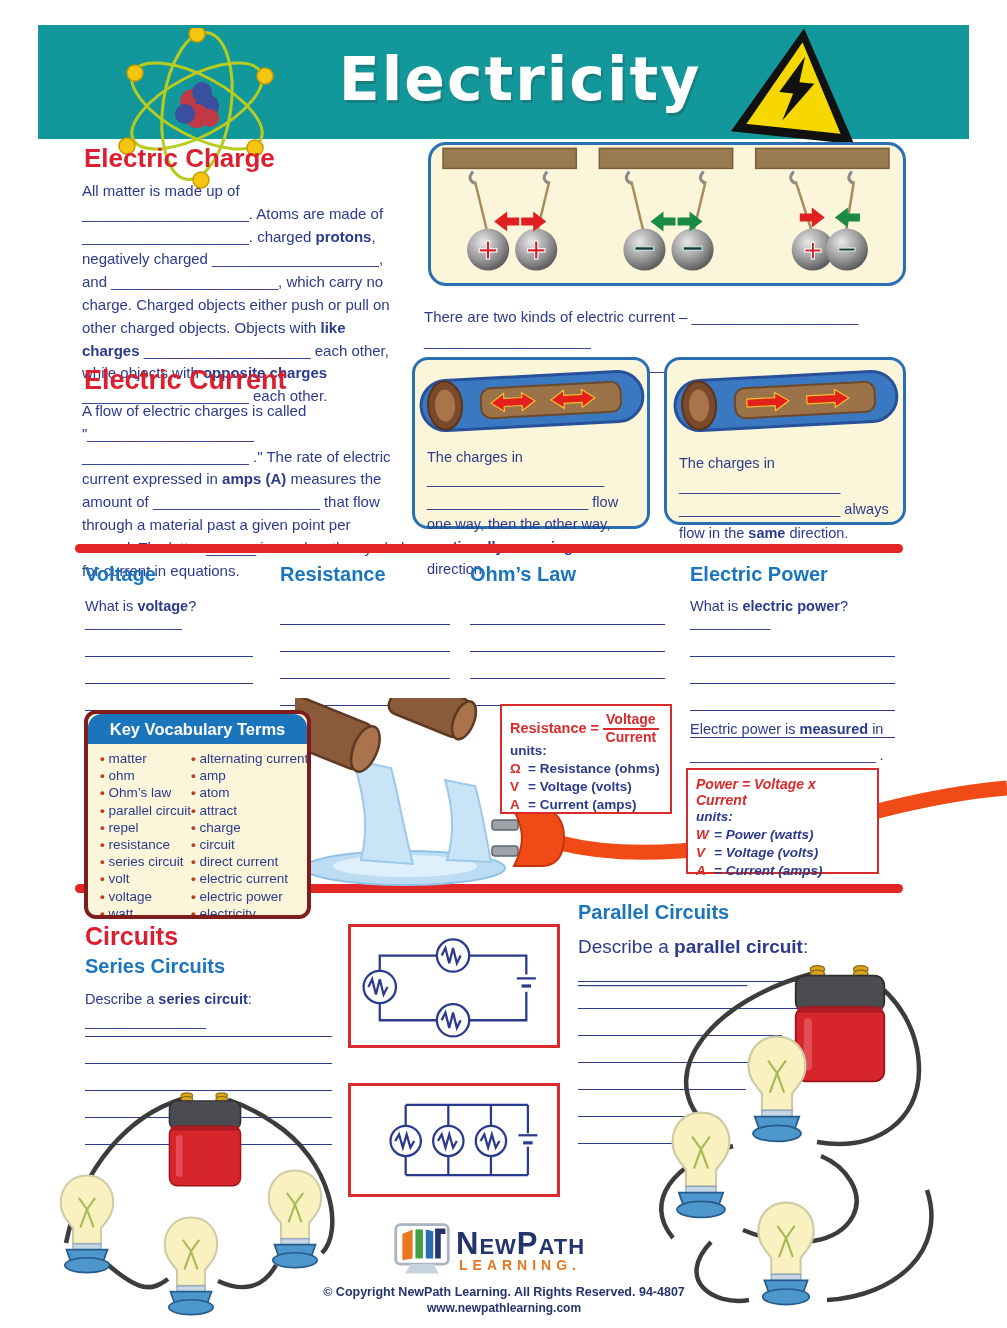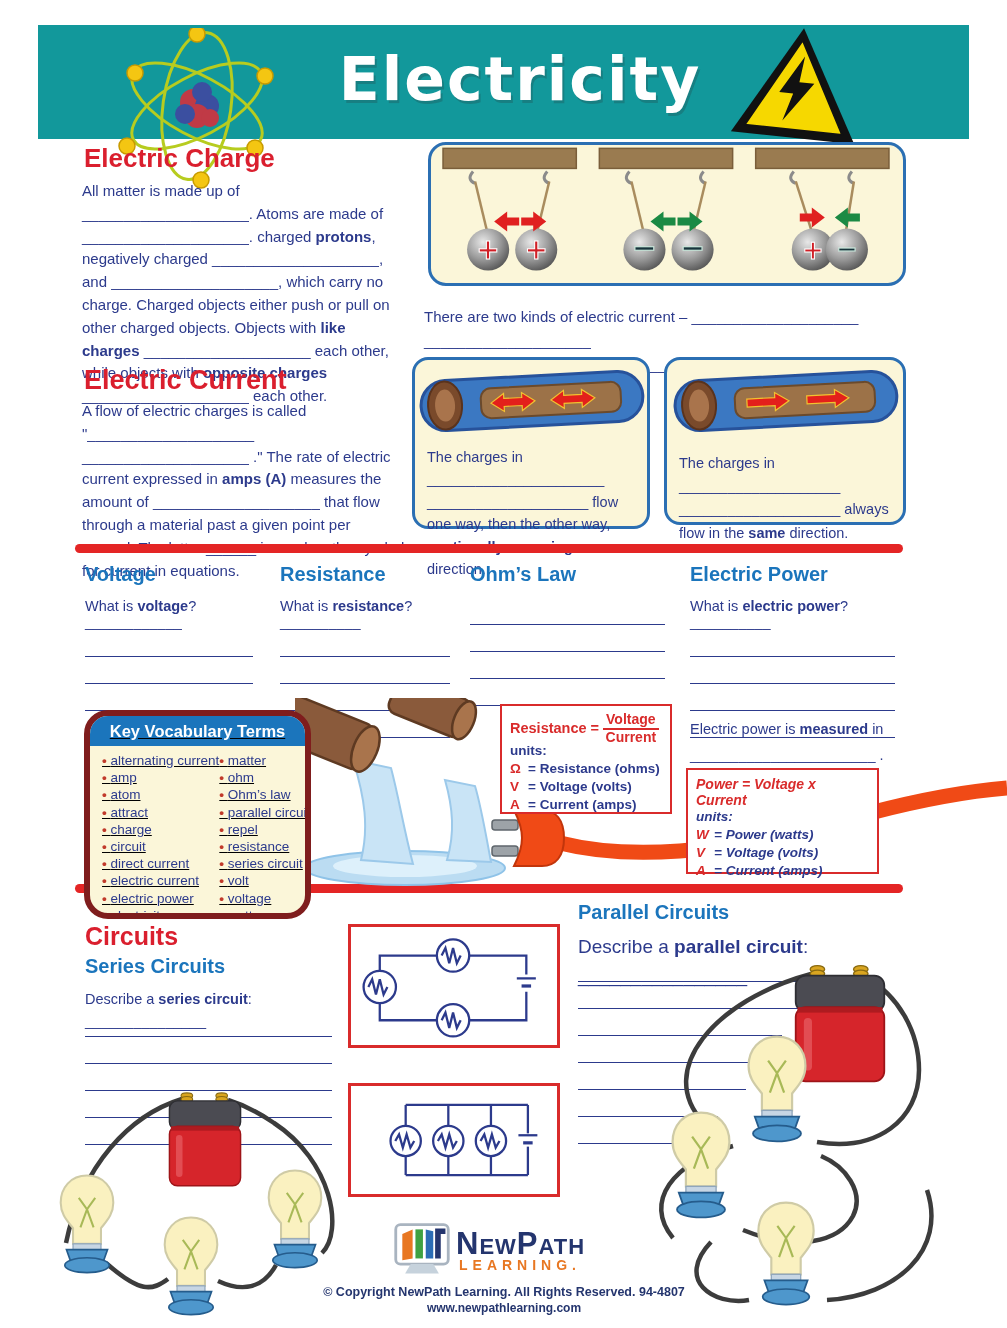--- a/index.html
+++ b/index.html
@@ -12,21 +12,21 @@
   .body-text { color:#2C3A8C; font-size:15px; line-height:1.52; }
   .cream-box { background:#FBF6D9; border:3px solid #2B6FB3; border-radius:18px; }
   .red-box { background:#fff; border:2.5px solid #D92B2B; }
   .red-bar { background:#E42525; height:9px; border-radius:5px; }
   .wline { border-bottom:1.6px solid #2C3A8C; }
   .banner { background:#12989B; }
   .title { color:#fff; font-weight:bold; font-size:60px; letter-spacing:2px; text-shadow:2px 3px 0 rgba(40,40,40,0.22); font-family:"DejaVu Sans", sans-serif; }
   .col h3 { font-size:20px; margin-bottom:12px; }
   .col .q { color:#2C3A8C; font-size:14.5px; }
   .col .wline { height:27px; }
-  .vocab { background:#FBF6D9; border:6px solid #7f1d1d; border-radius:24px; overflow:hidden;text-decoration:underline; }
+  .vocab { background:#FBF6D9; border:4px solid #7f1d1d; border-radius:12px; overflow:hidden; }
   .vocab .vhead { background:#1B75BC; color:#fff; font-weight:bold; font-size:16.5px; text-align:center; padding:6px 0 5px; border-radius:14px 14px 0 0; }
   .vocab .vbody { display:flex; padding:6px 8px 6px 12px; }
   .vocab .vcol { flex:1; }
   .vitem { color:#2C3A8C; font-size:13.5px; line-height:17.2px; white-space:nowrap; }
   .vitem::before { content:"• "; color:#C13A2A; font-weight:bold; }
   .fbox { padding:6px 8px; font-size:13.5px; color:#2C3A8C; }
   .fbox .red { color:#D92B2B; font-weight:bold; }
   .fbox .urow { font-weight:bold; line-height:18px; }
   .fbox .sym { color:#D92B2B; font-weight:bold; display:inline-block; width:18px; }
   .frac { display:inline-block; text-align:center; vertical-align:middle; line-height:1.05; }
@@ -215,21 +215,20 @@
   <div class="abs col" style="left:85px; top:563px; width:168px;">
     <h3 class="h-blue">Voltage</h3>
     <p class="q"><span>What is </span><span class="b">voltage</span><span>? ____________</span></p>
     <div class="wline"></div>
     <div class="wline"></div>
     <div class="wline"></div>
     <div class="wline"></div>
   </div>
   <div class="abs col" style="left:280px; top:563px; width:170px;">
     <h3 class="h-blue">Resistance</h3>
-    <p class="q"><span>What is </span><span class="b">resistance</span><span>? __________</span></p>
     <div class="wline"></div>
     <div class="wline"></div>
     <div class="wline"></div>
     <div class="wline"></div>
   </div>
   <div class="abs col" style="left:470px; top:563px; width:195px;">
     <h3 class="h-blue">Ohm’s Law</h3>
     <div class="wline"></div>
     <div class="wline"></div>
     <div class="wline"></div>
@@ -268,43 +267,43 @@
         <rect x="12" y="62" width="26" height="10" rx="3" fill="#9DA3A8" stroke="#5F666C" stroke-width="1.5"></rect>
         <rect x="12" y="88" width="26" height="10" rx="3" fill="#9DA3A8" stroke="#5F666C" stroke-width="1.5"></rect>
         <path d="M34 52 L62 52 C76 52 84 62 84 80 C84 98 76 108 62 108 L34 108 C40 96 42 88 42 80 C42 72 40 64 34 52 Z" fill="#F04A16" stroke="#C2350B" stroke-width="2"></path>
       </g>
     </svg>
   </span>
 
   <div class="abs vocab" style="left:84px; top:710px; width:227px; height:209px; z-index:6;">
     <div class="vhead">Key Vocabulary Terms</div>
     <div class="vbody">
+      <div class="vcol" style="flex:0 0 88px;">
+        <div class="vitem">matter</div>
+        <div class="vitem">ohm</div>
+        <div class="vitem">Ohm’s law</div>
+        <div class="vitem">parallel circuit</div>
+        <div class="vitem">repel</div>
+        <div class="vitem">resistance</div>
+        <div class="vitem">series circuit</div>
+        <div class="vitem">volt</div>
+        <div class="vitem">voltage</div>
+        <div class="vitem">watt</div>
+      </div>
       <div class="vcol">
         <div class="vitem">alternating current</div>
         <div class="vitem">amp</div>
         <div class="vitem">atom</div>
         <div class="vitem">attract</div>
         <div class="vitem">charge</div>
         <div class="vitem">circuit</div>
         <div class="vitem">direct current</div>
         <div class="vitem">electric current</div>
         <div class="vitem">electric power</div>
         <div class="vitem">electricity</div>
-      </div>
-      <div class="vcol" style="flex:0 0 88px;">
-        <div class="vitem">matter</div>
-        <div class="vitem">ohm</div>
-        <div class="vitem">Ohm’s law</div>
-        <div class="vitem">parallel circuit</div>
-        <div class="vitem">repel</div>
-        <div class="vitem">resistance</div>
-        <div class="vitem">series circuit</div>
-        <div class="vitem">volt</div>
-        <div class="vitem">voltage</div>
-        <div class="vitem">watt</div>
       </div>
     </div>
   </div>
 
   <div class="abs red-box fbox" style="left:500px; top:704px; width:172px; height:110px; z-index:4;">
     <div style="display:flex; align-items:center; gap:4px;">
       <span class="red" style="font-size:14.5px;">Resistance</span>
       <span class="red" style="font-size:14.5px;">=</span>
       <span class="frac red" style="font-size:14px;">
         <span class="num">Voltage</span>

